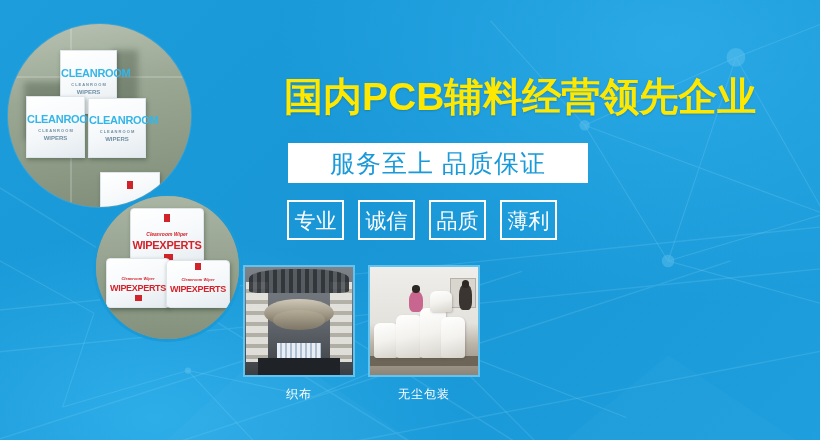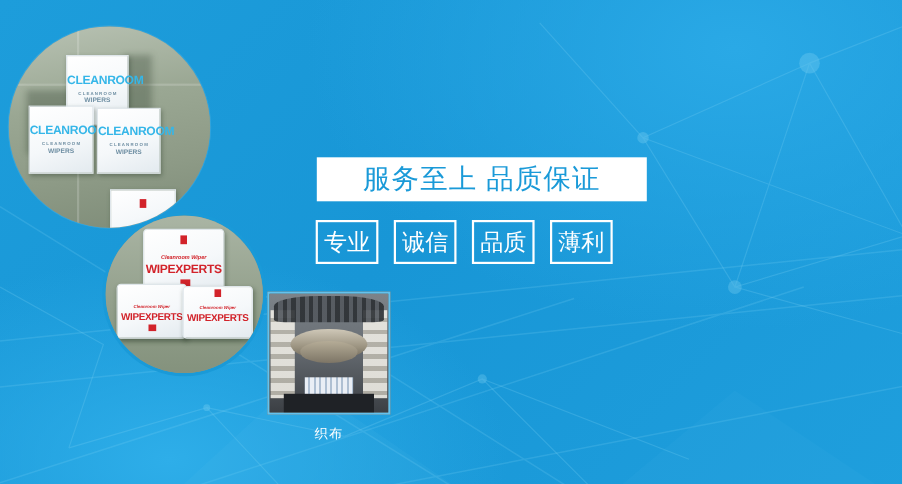--- a/index.html
+++ b/index.html
@@ -485,20 +485,21 @@
       <div class="red-stamp" style="left:28px;top:36px;width:7px;height:6px;"></div>
     </div>
 
     <div class="pack" style="left:70px;top:64px;width:62px;height:46px;border-radius:4px;">
       <div class="red-stamp" style="left:28px;top:2px;width:6px;height:7px;"></div>
       <div class="pack-sub pack-red" style="top:16px;font-size:4px;font-style:italic;">Cleanroom Wiper</div>
       <div class="pack-label pack-red" style="top:23px;font-size:9px;">WIPEXPERTS</div>
     </div>
   </div>
 
+  <div class="headline">国内PCB辅料经营领先企业</div>
 
   <div class="subtitle-bar">
     <span class="subtitle-text">服务至上 品质保证</span>
   </div>
 
   <div class="badges">
     <div class="badge">
       <span>专业</span>
     </div>
     <div class="badge">
@@ -523,16 +524,33 @@
         <div class="knit-ring"></div>
         <div class="knit-ring2"></div>
         <div class="knit-fabric"></div>
         <div class="knit-base"></div>
       </div>
       <div class="thumb-caption">织布</div>
     </div>
 
 
 
+    <div class="thumb">
+      <div class="thumb-img">
+        <div class="pack-bg"></div>
+        <div class="pack-shelf"></div>
+        <div class="worker" style="left:36%;top:22%;width:13%;height:20%;background:#c9668f;"></div>
+        <div class="worker-head" style="left:39%;top:17%;width:7%;height:7%;"></div>
+        <div class="worker" style="right:6%;top:16%;width:12%;height:24%;background:#3a3531;"></div>
+        <div class="worker-head" style="right:8%;top:12%;width:7%;height:7%;"></div>
+        <div class="pack-table"></div>
+        <div class="bale" style="left:4%;top:52%;width:22%;height:32%;"></div>
+        <div class="bale" style="left:24%;top:44%;width:24%;height:40%;"></div>
+        <div class="bale" style="left:46%;top:38%;width:24%;height:46%;"></div>
+        <div class="bale" style="left:66%;top:46%;width:22%;height:38%;"></div>
+        <div class="bale" style="left:56%;top:22%;width:20%;height:20%;"></div>
+      </div>
+      <div class="thumb-caption">无尘包装</div>
+    </div>
 
   </div>
 
 </div>
 
 </body></html>

